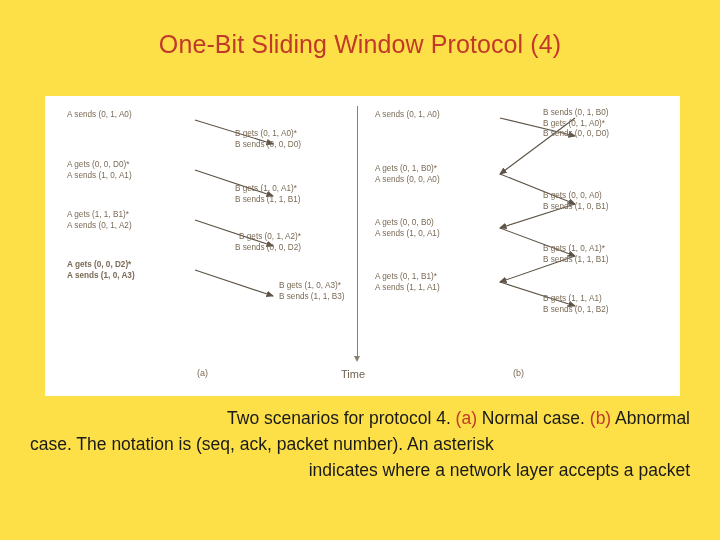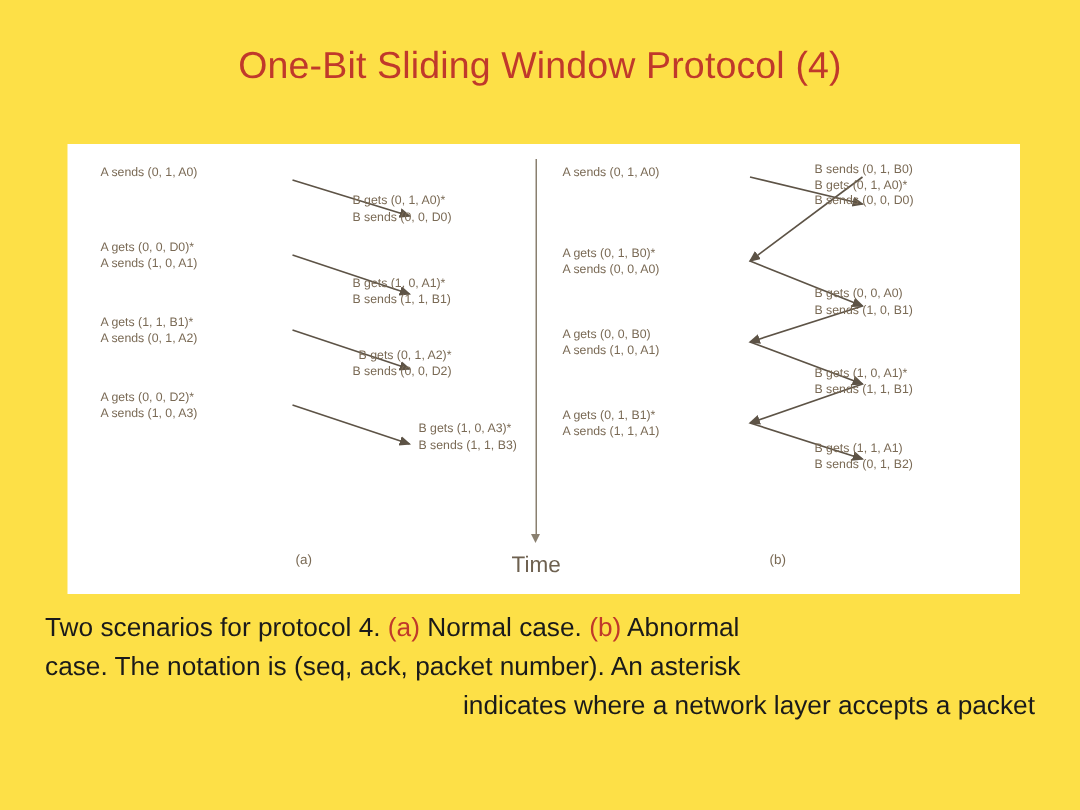--- a/index.html
+++ b/index.html
@@ -52,21 +52,21 @@
   }
   .panel-label {
     position: absolute;
     font-family: "Liberation Sans", sans-serif;
     font-size: 9px;
     color: #7a6a55;
   }
   .time-label {
     position: absolute;
     font-family: "Liberation Sans", sans-serif;
-    font-size: 15px;
+    font-size: 11px;
     color: #6e6150;
   }
   .axis {
     position: absolute;
     background: #8a8070;
   }
   .axis-v {
     width: 1px;
   }
   .arrowhead-down {
@@ -89,21 +89,21 @@
     position: absolute;
     left: 30px;
     top: 405px;
     width: 660px;
     text-align: center;
     font-size: 17.5px;
     color: #1a1a1a;
     line-height: 26px;
     font-family: "Liberation Sans", sans-serif;
   }
-  .caption .line1 { text-align: left; }
+  .caption .line1 { text-align: right; }
   .caption .line2 { text-align: left; }
   .caption .line3 { text-align: right; }
   .red { color: #C0392B; }
 
   .credit {
     position: absolute;
     left: 30px;
     top: 510px;
     width: 660px;
     font-size: 9.6px;
@@ -148,21 +148,21 @@
 
     <div class="panel-label" style="left:152px; top:272px;">(a)</div>
     <div class="panel-label" style="left:468px; top:272px;">(b)</div>
 
     <div id="text-layer">
         <div class="fig-text" style="left: 22px; top: 14px;">A sends (0, 1, A0)</div>
         <div class="fig-text" style="left: 22px; top: 64px;">A gets (0, 0, D0)*
 A sends (1, 0, A1)</div>
         <div class="fig-text" style="left: 22px; top: 114px;">A gets (1, 1, B1)*
 A sends (0, 1, A2)</div>
-        <div class="fig-text" style="left: 22px; top: 164px;">A gets (0, 0, D2)*
+        <div class="fig-text" style="left: 22px; top: 164px; font-weight: bold;">A gets (0, 0, D2)*
 A sends (1, 0, A3)</div>
         <div class="fig-text" style="left: 190px; top: 33px;">B gets (0, 1, A0)*
 B sends (0, 0, D0)</div>
         <div class="fig-text" style="left: 190px; top: 88px;">B gets (1, 0, A1)*
 B sends (1, 1, B1)</div>
         <div class="fig-text" style="left: 190px; top: 136px; text-align: right;">B gets (0, 1, A2)*
 B sends (0, 0, D2)</div>
         <div class="fig-text" style="left: 190px; top: 185px; margin-left: 44px;">B gets (1, 0, A3)*
 B sends (1, 1, B3)</div>
         <div class="fig-text" style="left: 330px; top: 14px;">A sends (0, 1, A0)</div>

